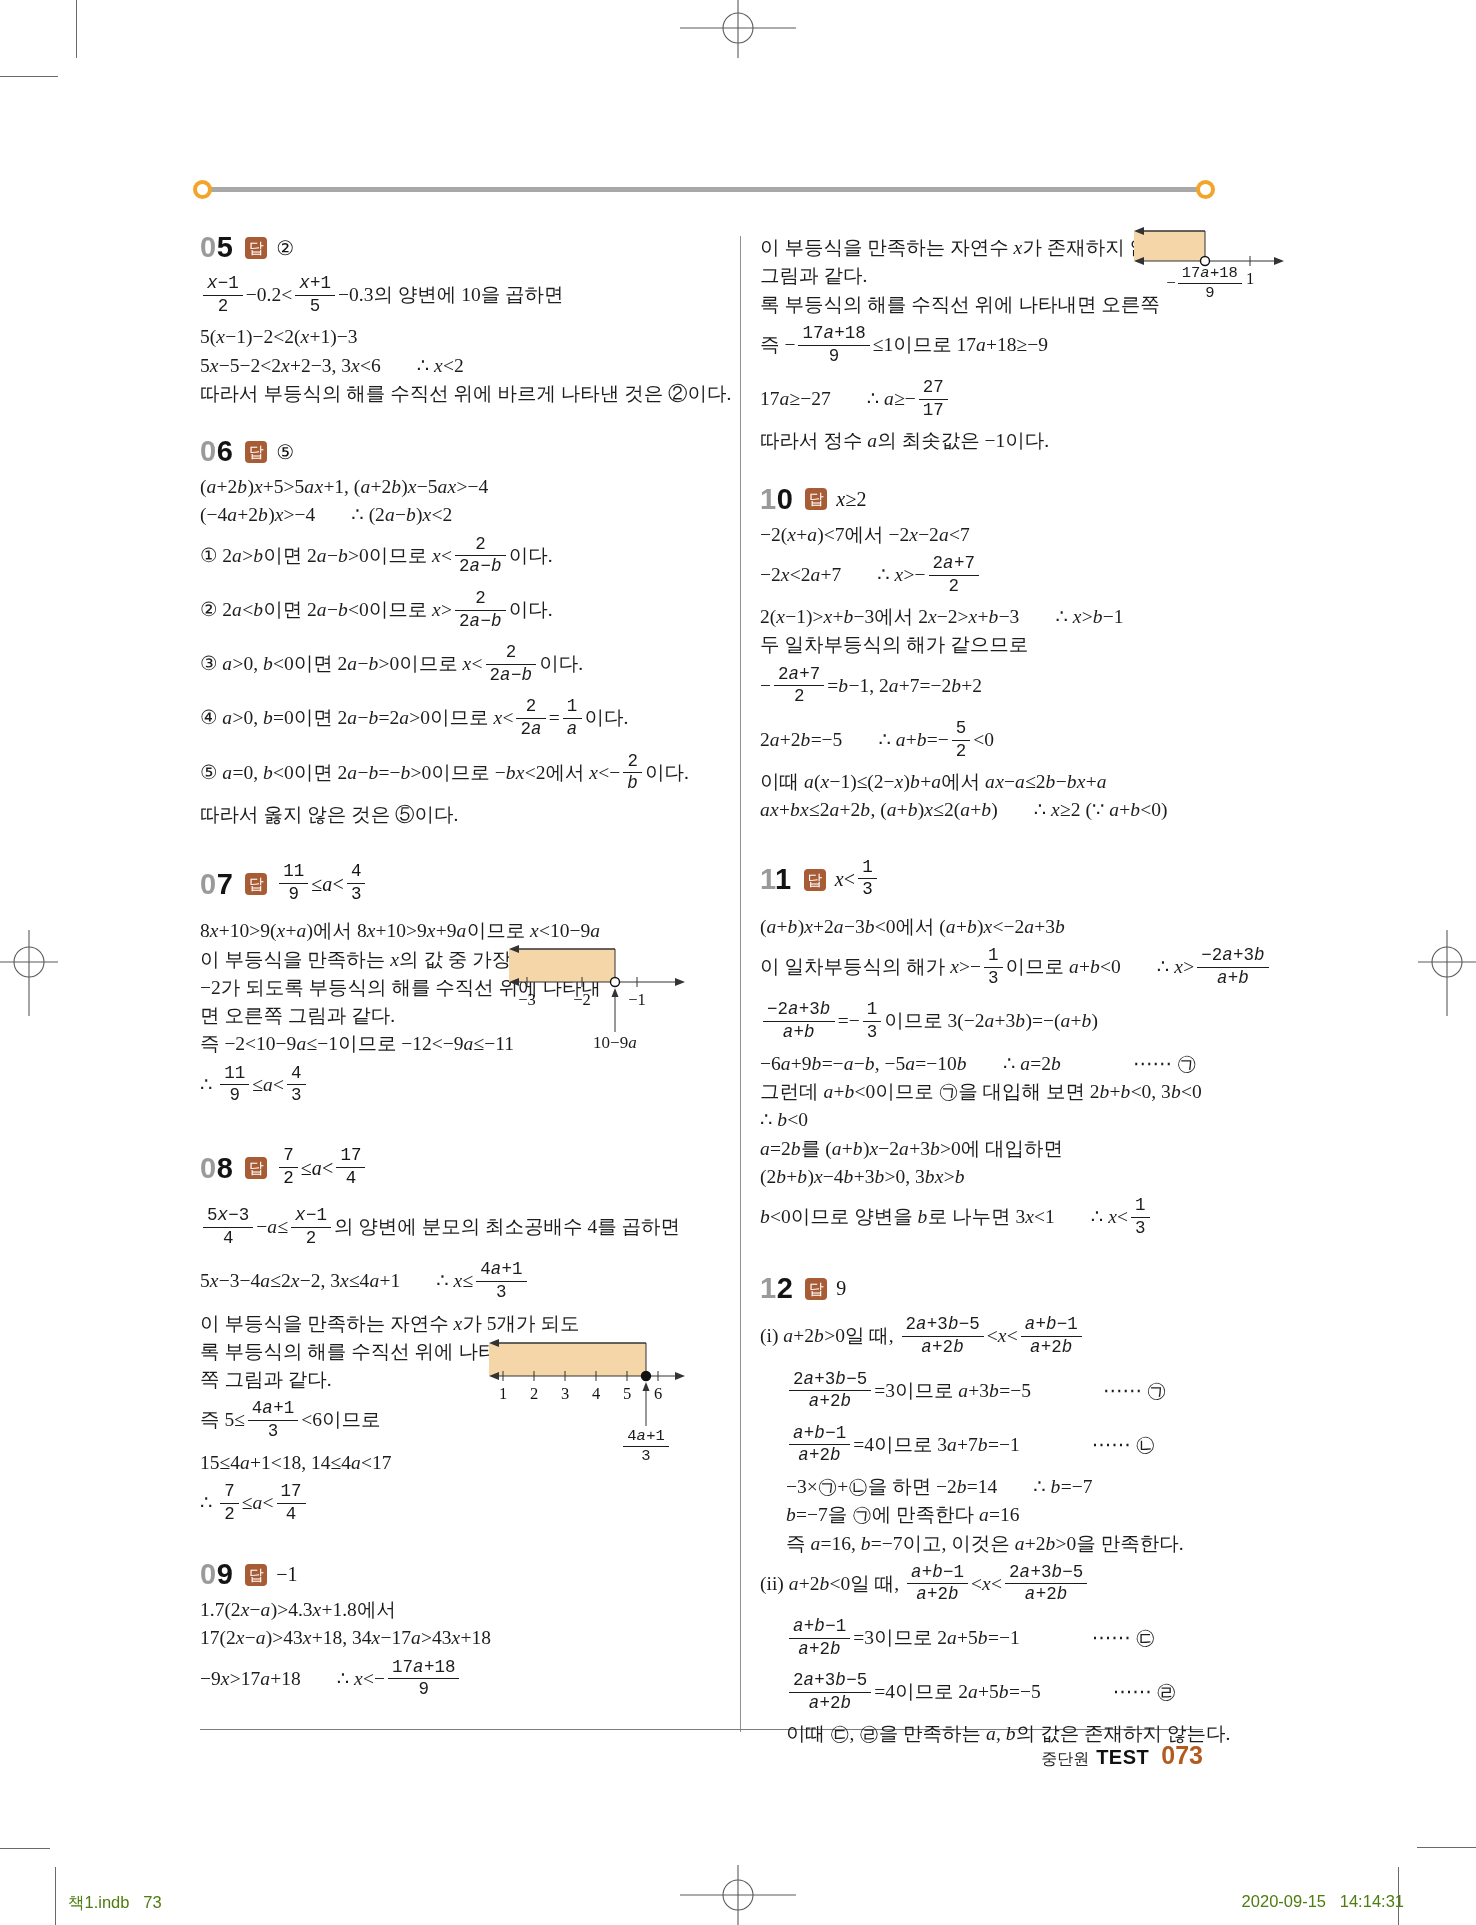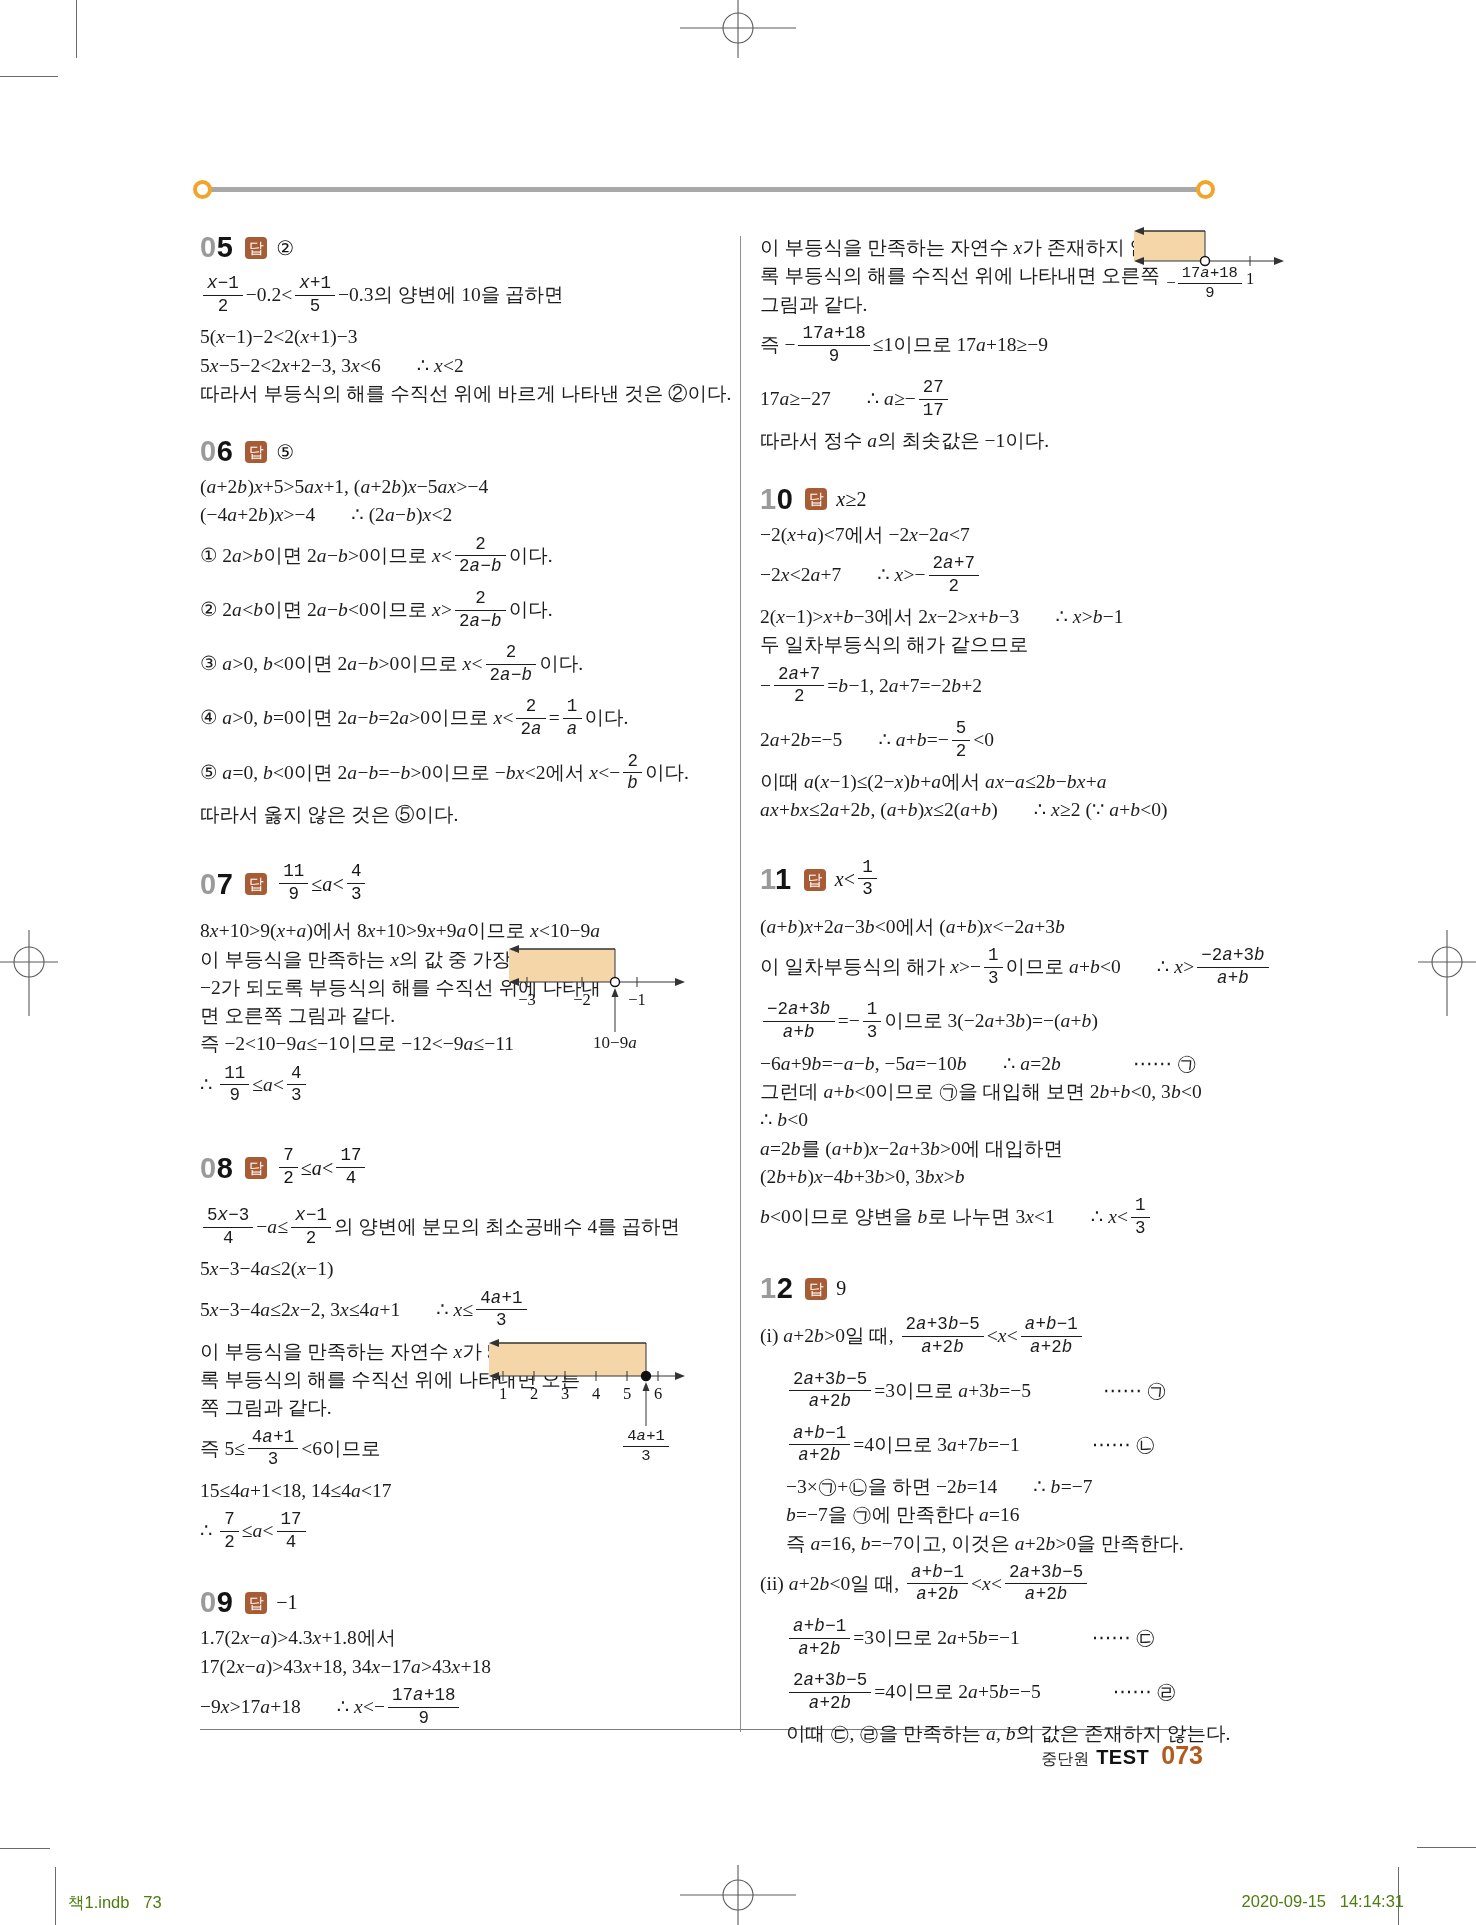--- a/index.html
+++ b/index.html
@@ -178,21 +178,20 @@
               <span class="fd">2</span>
             </span>
             <span class="m">≤<i>a</i>&lt;</span>
             <span class="frac">
               <span class="fn">17</span>
               <span class="fd">4</span>
             </span>
           </span>
         </div>
         <div class="line"><span class="frac"><span class="fn">5<i>x</i>−3</span><span class="fd">4</span></span><span class="m">−<i>a</i>≤</span><span class="frac"><span class="fn"><i>x</i>−1</span><span class="fd">2</span></span><span class="k">의 양변에 분모의 최소공배수 </span><span class="m">4</span><span class="k">를 곱하면</span></div>
-        <div class="line"><span class="m">5<i>x</i>−3−4<i>a</i>≤2(<i>x</i>−1)</span></div>
         <div class="line"><span class="m">5<i>x</i>−3−4<i>a</i>≤2<i>x</i>−2, 3<i>x</i>≤4<i>a</i>+1</span><span class="gap" style="width: 36px;"></span><span class="m">∴ <i>x</i>≤</span><span class="frac"><span class="fn">4<i>a</i>+1</span><span class="fd">3</span></span></div>
         <div class="line"><span class="k">이 부등식을 만족하는 자연수 </span><span class="m"><i>x</i></span><span class="k">가 5개가 되도</span></div>
         <div class="line"><span class="k">록 부등식의 해를 수직선 위에 나타내면 오른</span></div>
         <div class="line"><span class="k">쪽 그림과 같다.</span></div>
         <div class="line"><span class="k">즉 </span><span class="m">5≤</span><span class="frac"><span class="fn">4<i>a</i>+1</span><span class="fd">3</span></span><span class="m">&lt;6</span><span class="k">이므로</span></div>
         <div class="line"><span class="m">15≤4<i>a</i>+1&lt;18, 14≤4<i>a</i>&lt;17</span></div>
         <div class="line"><span class="m">∴ </span><span class="frac"><span class="fn">7</span><span class="fd">2</span></span><span class="m">≤<i>a</i>&lt;</span><span class="frac"><span class="fn">17</span><span class="fd">4</span></span></div>
         <div class="nl" style="left: 288px; top: 194px; width: 198px; height: 142px;">
           <svg width="198" height="92">
             <rect x="1" y="7" width="157" height="33" fill="#f4d6a8"></rect>
@@ -230,22 +229,22 @@
           </span>
         </div>
         <div class="line"><span class="m">1.7(2<i>x</i>−<i>a</i>)&gt;4.3<i>x</i>+1.8</span><span class="k">에서</span></div>
         <div class="line"><span class="m">17(2<i>x</i>−<i>a</i>)&gt;43<i>x</i>+18, 34<i>x</i>−17<i>a</i>&gt;43<i>x</i>+18</span></div>
         <div class="line"><span class="m">−9<i>x</i>&gt;17<i>a</i>+18</span><span class="gap" style="width: 36px;"></span><span class="m">∴ <i>x</i>&lt;−</span><span class="frac"><span class="fn">17<i>a</i>+18</span><span class="fd">9</span></span></div>
       </div>
     </div>
   <div class="col col-right" id="col-right">
       <div class="prob">
         <div class="line"><span class="k">이 부등식을 만족하는 자연수 </span><span class="m"><i>x</i></span><span class="k">가 존재하지 않도</span></div>
+        <div class="line"><span class="k">그림과 같다.</span></div>
         <div class="line"><span class="k">록 부등식의 해를 수직선 위에 나타내면 오른쪽</span></div>
-        <div class="line"><span class="k">그림과 같다.</span></div>
         <div class="line"><span class="k">즉 </span><span class="m">−</span><span class="frac"><span class="fn">17<i>a</i>+18</span><span class="fd">9</span></span><span class="m">≤1</span><span class="k">이므로 </span><span class="m">17<i>a</i>+18≥−9</span></div>
         <div class="line"><span class="m">17<i>a</i>≥−27</span><span class="gap" style="width: 36px;"></span><span class="m">∴ <i>a</i>≥−</span><span class="frac"><span class="fn">27</span><span class="fd">17</span></span></div>
         <div class="line"><span class="k">따라서 정수 </span><span class="m"><i>a</i></span><span class="k">의 최솟값은 </span><span class="m">−1</span><span class="k">이다.</span></div>
         <div class="nl" style="left: 373px; top: -8px; width: 152px; height: 96px;">
           <svg width="152" height="64">
             <rect x="1" y="4" width="71" height="30" fill="#f4d6a8"></rect>
             <line x1="72" y1="4" x2="10" y2="4" stroke="#333" stroke-width="1.4"></line>
             <polygon points="1,4 11,0 11,8" fill="#333"></polygon>
             <line x1="72" y1="4" x2="72" y2="30" stroke="#333" stroke-width="1"></line>
             <line x1="8" y1="34" x2="144" y2="34" stroke="#333" stroke-width="1.2"></line>

